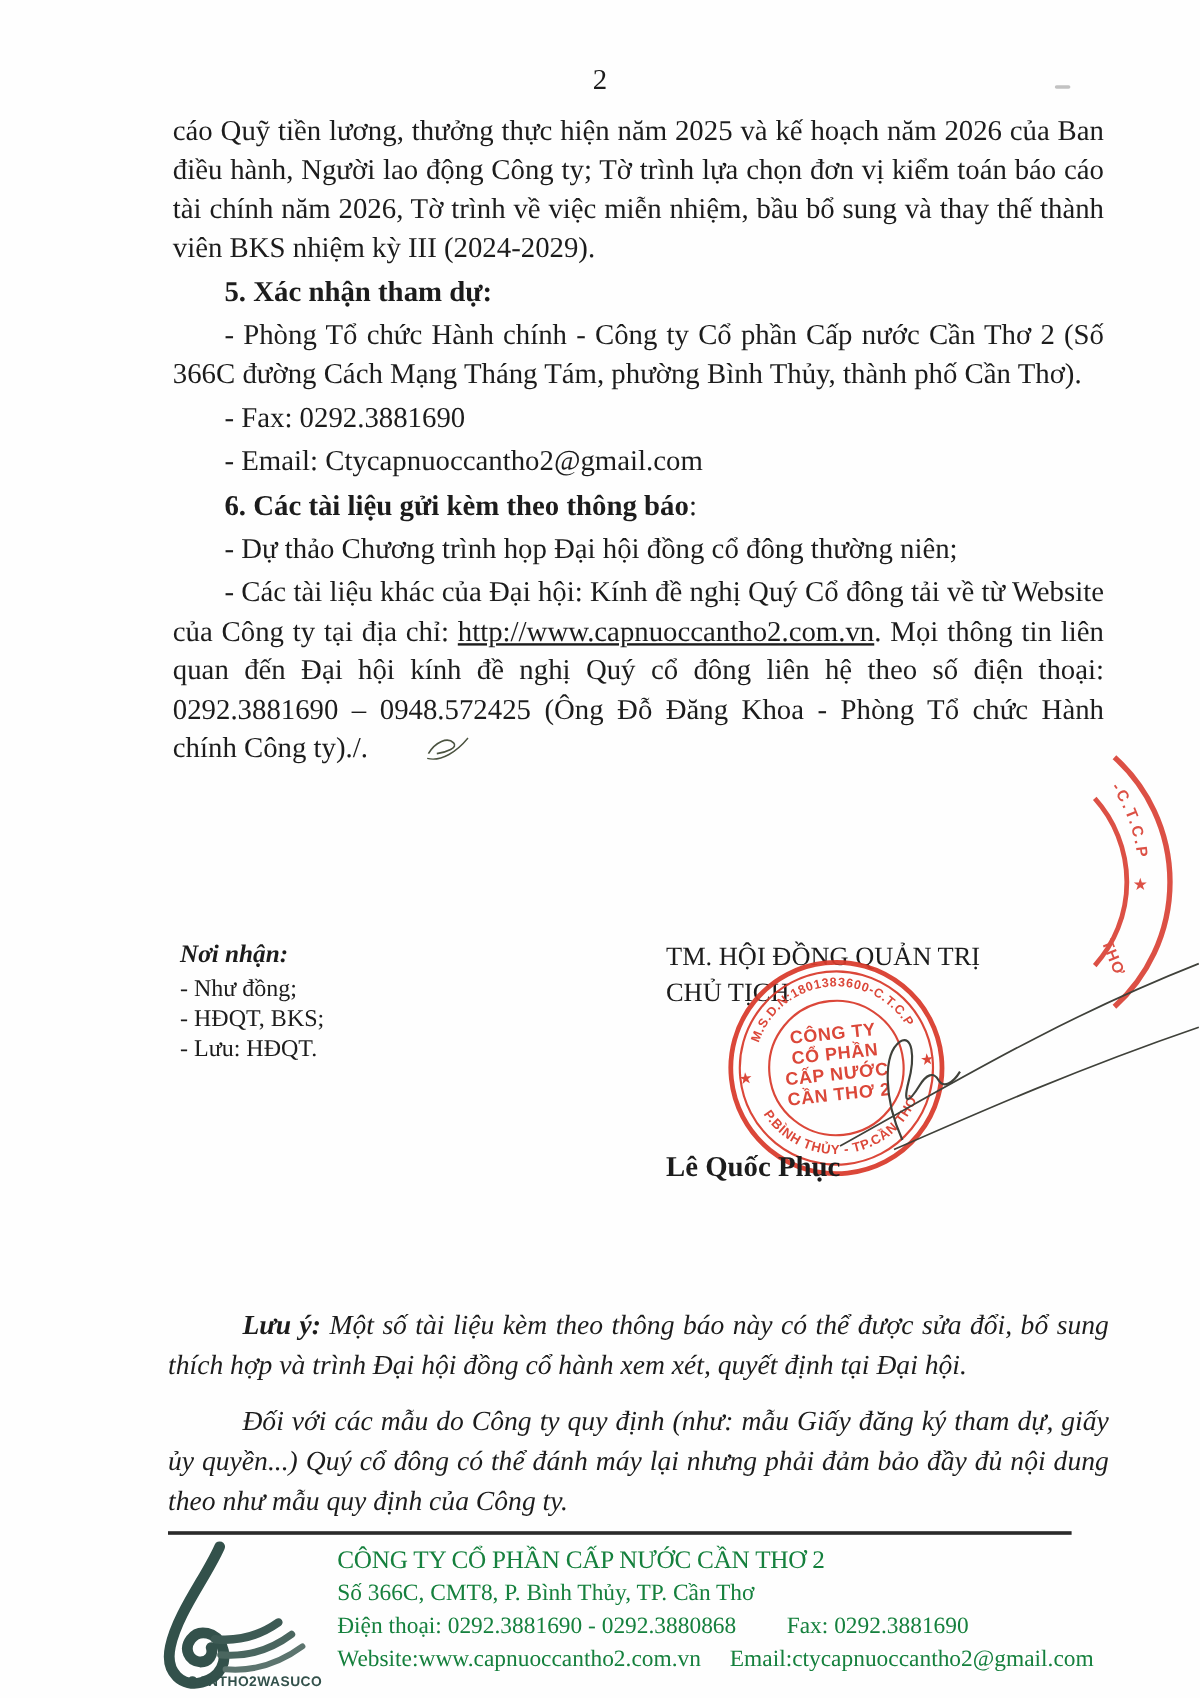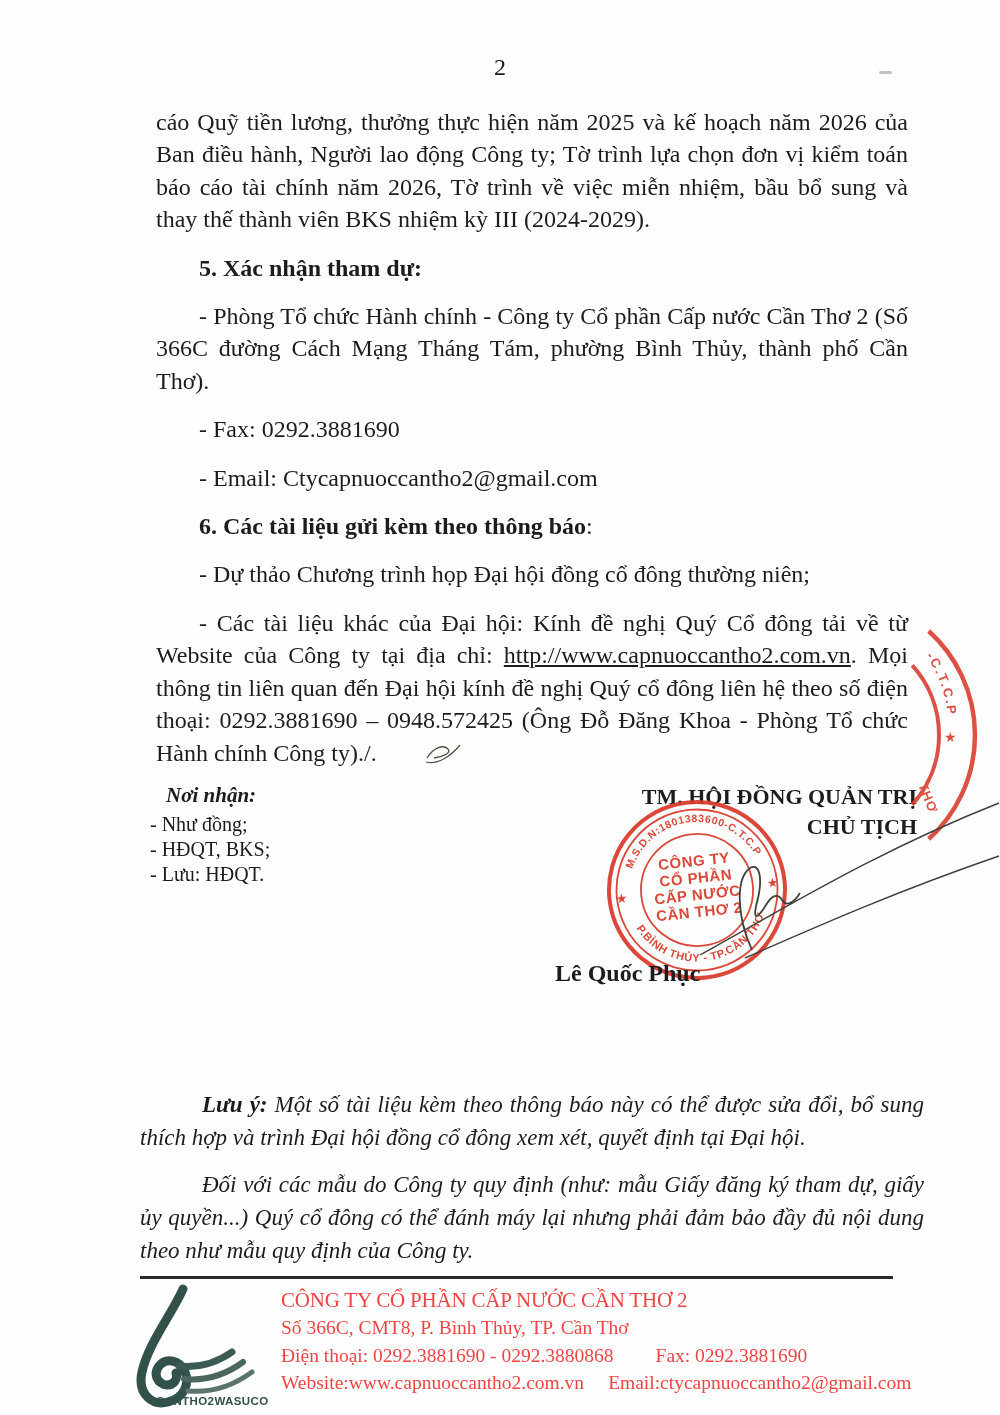--- a/index.html
+++ b/index.html
@@ -5,43 +5,43 @@
   html,body{margin:0;padding:0;background:#888;}
   .page{
     position:relative;width:1000px;height:1415px;margin:0 auto;
     background:#fefefe;overflow:hidden;
     font-family:"Liberation Serif","DejaVu Serif",serif;color:#1c1c1c;
   }
   .abs{position:absolute;}
   .page-num{top:54px;left:0;width:1000px;text-align:center;font-size:24px;}
   .scan-dash{top:71px;left:879px;width:13px;height:3px;background:#c2c2c2;border-radius:2px;}
   .doc-body{top:90px;left:140px;width:784px;font-size:24px;line-height:32.4px;text-align:justify;}
-  .doc-body p{margin:16px;padding:0;}
+  .doc-body p{margin:4px;padding:0;}
   .ind{text-indent:43px;}
   .b{font-weight:bold;}
   .it{font-style:italic;}
   .u{text-decoration:underline;}
   .paraph{display:inline-block;vertical-align:-6px;margin-left:3px;}
   
   .recipients{top:783px;left:150px;font-size:20px;line-height:25px;}
-  .recipients .title{font-size:21px;font-weight:bold;font-style:italic;margin-bottom:4px;margin-left:16px;}
-  .tm-block{top:782px;left:555px;width:362px;text-align:right;font-weight:bold;font-size:22px;line-height:30px;}
+  .recipients .title{font-size:21px;font-weight:bold;font-style:italic;margin-bottom:4px;}
+  .tm-block{top:782px;left:555px;width:362px;text-align:left;font-weight:normal;font-size:22px;line-height:30px;}
   .signer-name{top:960px;left:555px;width:362px;text-align:left;font-weight:bold;font-size:24px;}
   .stamp{top:795px;left:602px;opacity:.93;}
   .edge-stamp{top:580px;left:690px;opacity:.88;}
   .signature-ink{top:750px;left:560px;pointer-events:none;}
   
   .notes{top:1088px;left:140px;width:784px;font-size:23px;line-height:33px;font-style:italic;text-align:justify;}
   .notes p{margin:0;text-indent:62px;}
   .notes p + p{margin-top:14px;}
   .notes .lead{font-weight:bold;}
   
   .footer-rule{top:1276px;left:140px;width:753px;height:2.5px;background:#2a2a2a;}
   .footer-logo{top:1284px;left:126px;}
-  .footer-text{top:1287px;left:281px;font-size:19.5px;line-height:27.5px;color:#ef4444;}
+  .footer-text{top:1287px;left:281px;font-size:19.5px;line-height:27.5px;color:#15803d;}
   .footer-company{font-size:21px;letter-spacing:-0.2px;line-height:27px;}
   .gap-lg{display:inline-block;width:42px;}
   .gap-md{display:inline-block;width:24px;}
 </style>
 </head>
 <body>
 
 <div class="page">
 
   <div class="abs page-num">2</div>
@@ -110,21 +110,21 @@
 
   <svg class="abs signature-ink" width="440" height="230" viewBox="0 0 440 230">
     <path d="M 192 200 C 176 165 176 128 190 118 C 200 112 203 130 197 152 C 192 172 198 168 206 155 C 212 145 218 143 222 150 C 226 157 234 153 240 143" fill="none" stroke="#3f413a" stroke-width="1.8"></path>
     <path d="M 140 205 C 230 155 320 100 439 53" fill="none" stroke="#3f413a" stroke-width="1.4"></path>
     <path d="M 185 208 C 260 175 340 140 439 106" fill="none" stroke="#3f413a" stroke-width="1.4"></path>
   </svg>
 
   <div class="abs signer-name">Lê Quốc Phục</div>
 
   <div class="abs notes">
-    <p><span class="lead">Lưu ý:</span><span>  Một số tài liệu kèm theo thông báo này có thể được sửa đổi, bổ sung thích hợp và trình Đại hội đồng cổ đông xem xét, quyết định tại Đại hội.</span></p>
+    <p><span class="lead">Lưu ý:</span><span>  Một số tài liệu kèm theo thông báo này có thể được sửa đổi, bổ sung thích hợp và trình Đại hội đồng cổ hành xem xét, quyết định tại Đại hội.</span></p>
     <p><span>Đối với các mẫu do Công ty quy định (như: mẫu Giấy đăng ký tham dự, giấy ủy quyền...) Quý cổ đông có thể đánh máy lại nhưng phải đảm bảo đầy đủ nội dung theo như mẫu quy định của Công ty.</span></p>
   </div>
 
   <div class="abs footer-rule"></div>
 
   <svg class="abs footer-logo" width="168" height="128" viewBox="0 0 168 128">
     <path d="M57 5 C 46 30 22 60 16 88 C 11 111 27 122 42 118 C 58 114 64 100 59 88 C 54 76 40 73 33 82 C 27 90 31 100 41 101 C 48 101 52 95 50 89" fill="none" stroke="#33514b" stroke-width="9" stroke-linecap="round"></path>
     <path d="M53 82 Q 82 85 106 68" fill="none" stroke="#3d5a54" stroke-width="7" stroke-linecap="round"></path>
     <path d="M58 95 Q 90 98 117 78" fill="none" stroke="#4a665f" stroke-width="6" stroke-linecap="round"></path>
     <path d="M62 107 Q 96 110 126 88" fill="none" stroke="#5c746e" stroke-width="5" stroke-linecap="round"></path>

